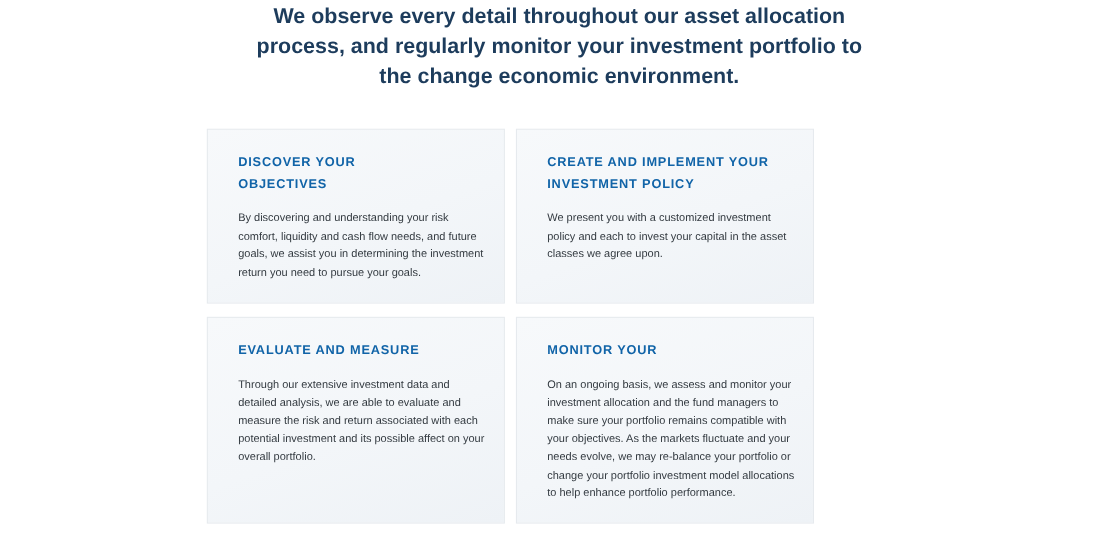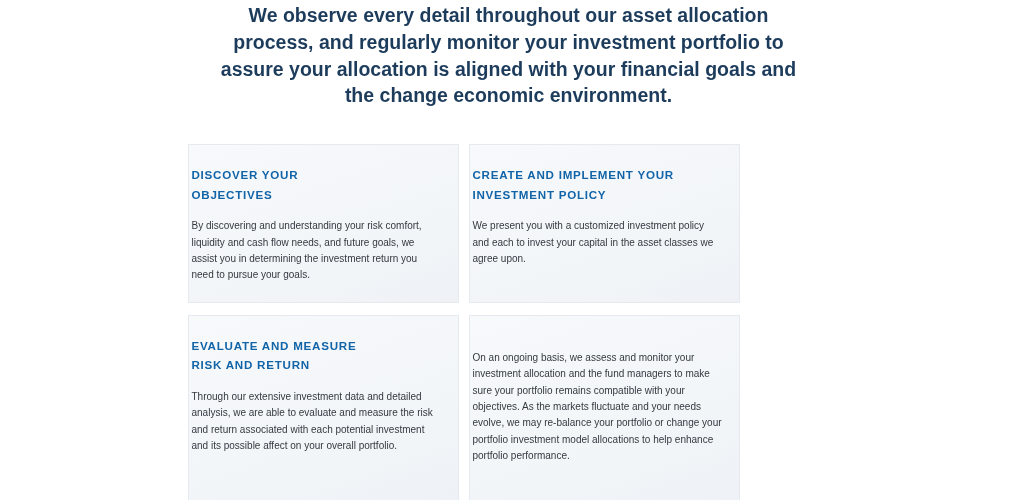--- a/index.html
+++ b/index.html
@@ -39,21 +39,21 @@
     margin-top: 35px;
     display: flex;
     flex-wrap: wrap;
     gap: 12px 10px;
   }
   .card {
     width: 271px;
     box-sizing: border-box;
     background: linear-gradient(160deg, #f7f9fb 0%, #f3f6f9 55%, #eef2f6 100%);
     border: 1px solid #e6eaee;
-    padding: 20px 16px 18px 3px;
+    padding: 20px 16px 18px 28px;
   }
   .card-h {
     color: #1164a8;
     font-size: 11.6px;
     font-weight: bold;
     letter-spacing: 0.75px;
     line-height: 19.5px;
     text-transform: uppercase;
     margin: 0 0 14px 0;
   }
@@ -72,21 +72,20 @@
   .card-4 { min-height: 187px; }
 </style>
 </head>
 <body>
 
 <div class="page">
 
   <div class="intro">
     <span class="intro-line">We observe every detail throughout our asset allocation</span>
     <span class="intro-line">process, and regularly monitor your investment portfolio to</span>
-    <span class="intro-line">assure your allocation is aligned with your financial goals and</span>
     <span class="intro-line">the change economic environment.</span>
   </div>
 
   <div class="cards">
 
     <div class="card card-1">
       <div class="card-h">
         <span class="hl">Discover your</span>
         <span class="hl">objectives</span>
       </div>
@@ -97,25 +96,25 @@
       <div class="card-h">
         <span class="hl">Create and implement your</span>
         <span class="hl">investment policy</span>
       </div>
       <p class="card-body">We present you with a customized investment policy and each to invest your capital in the asset classes we agree upon.</p>
     </div>
 
     <div class="card card-3">
       <div class="card-h">
         <span class="hl">Evaluate and measure</span>
-        <span class="hl">risk and return</span>
       </div>
       <p class="card-body">Through our extensive investment data and detailed analysis, we are able to evaluate and measure the risk and return associated with each potential investment and its possible affect on your overall portfolio.</p>
     </div>
 
     <div class="card card-4">
       <div class="card-h">
+        <span class="hl">Monitor your</span>
       </div>
       <p class="card-body">On an ongoing basis, we assess and monitor your investment allocation and the fund managers to make sure your portfolio remains compatible with your objectives. As the markets fluctuate and your needs evolve, we may re-balance your portfolio or change your portfolio investment model allocations to help enhance portfolio performance.</p>
     </div>
 
   </div>
 </div>
 
 </body></html>

